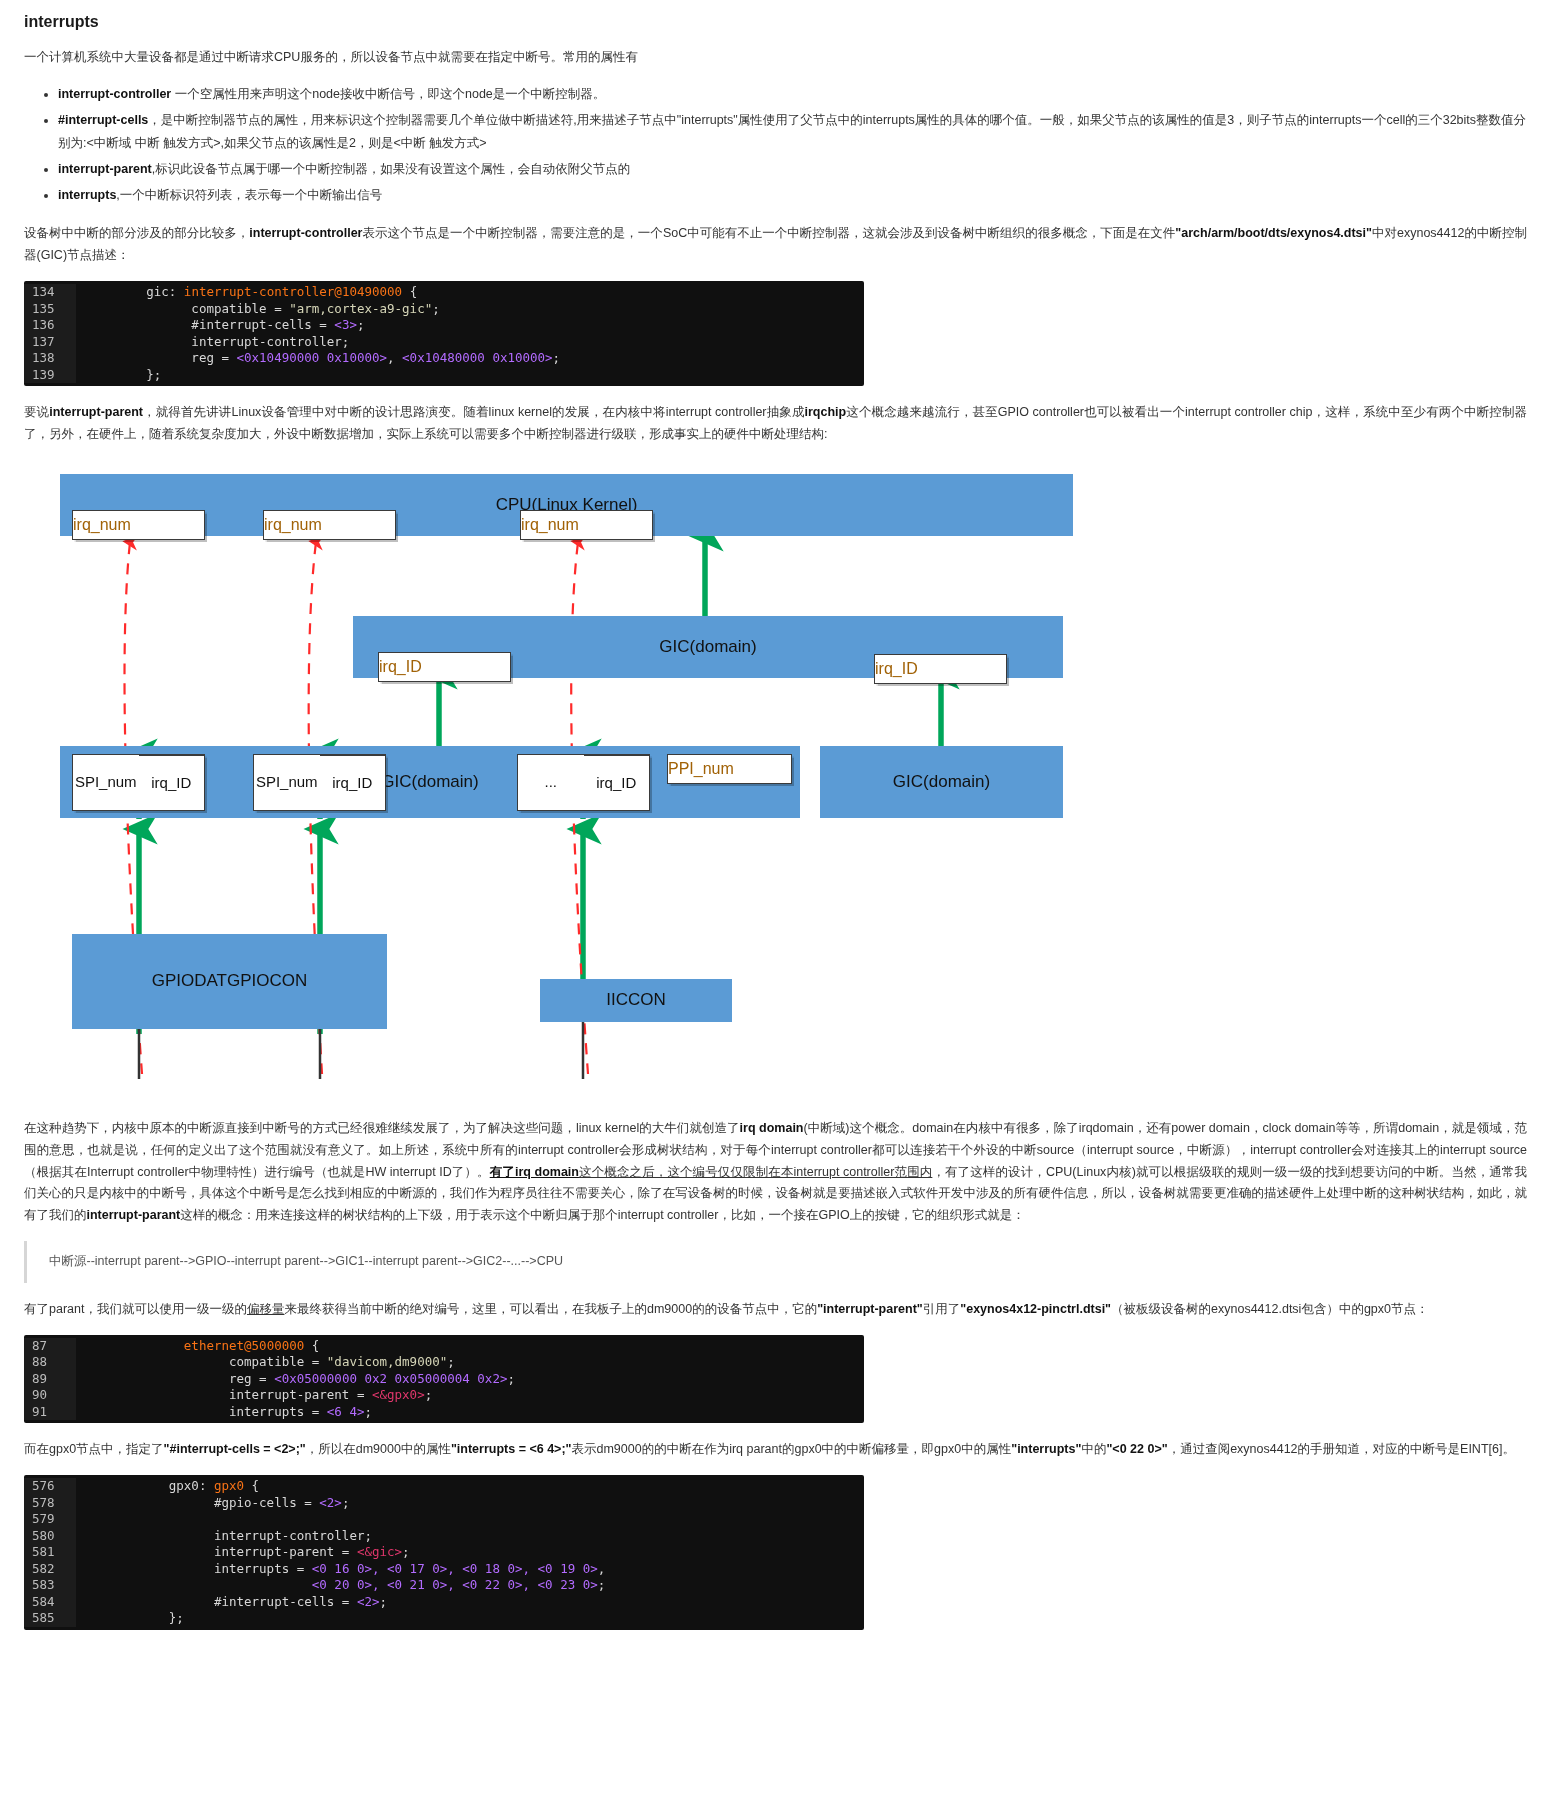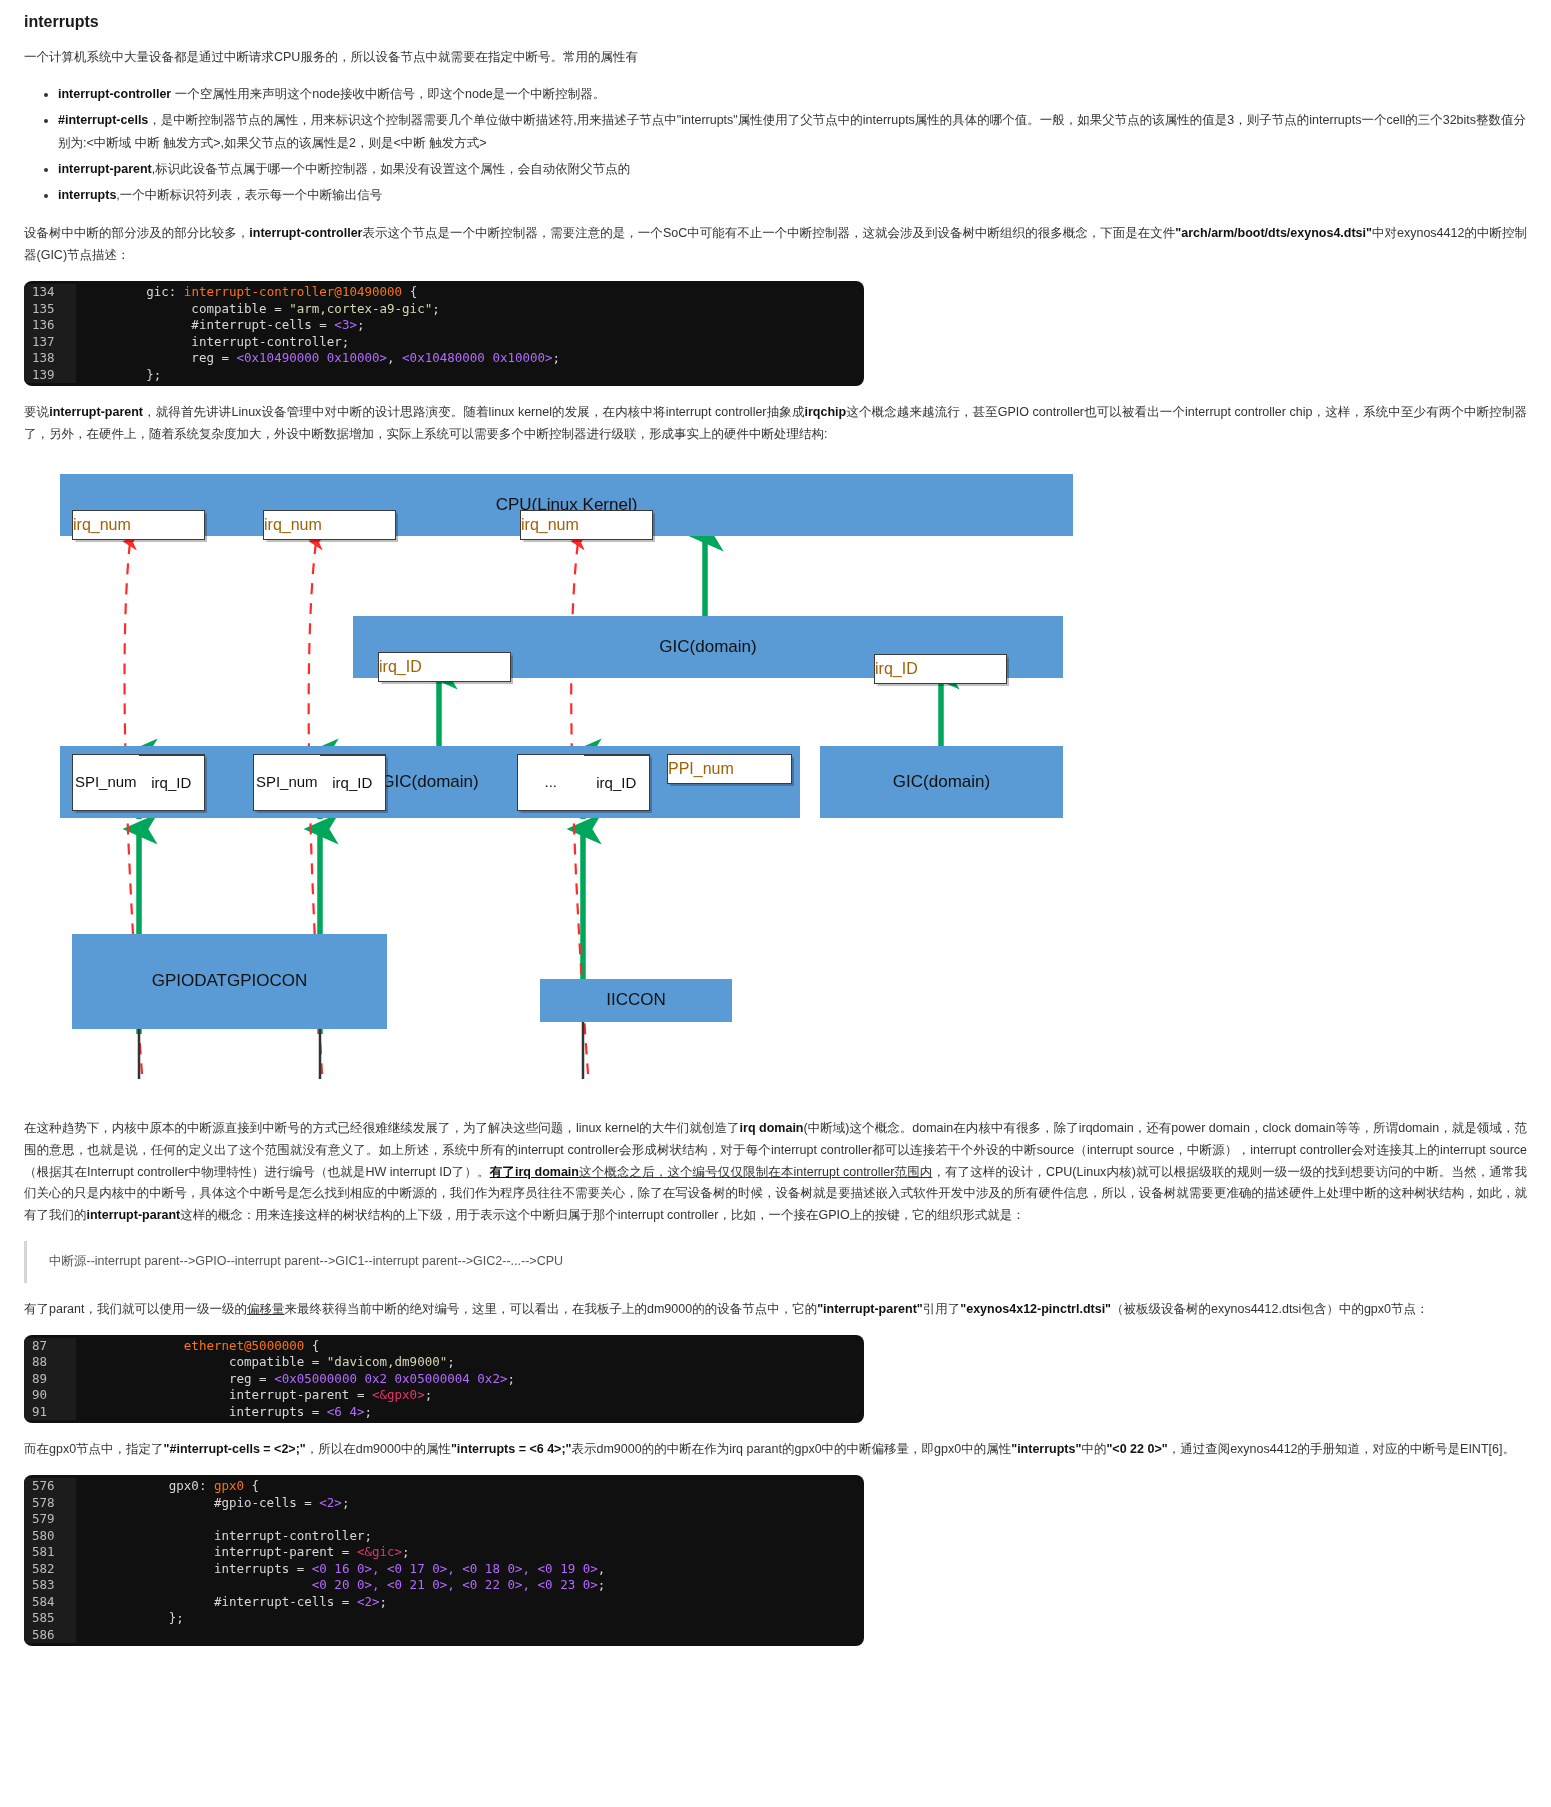--- a/index.html
+++ b/index.html
@@ -38,21 +38,21 @@
     margin: 0 0 3px 0;
     line-height: 1.85;
     color: #333;
   }
   .b { font-weight: bold; color: #111; }
   .u { text-decoration: underline; }
 
   
   .codeblock {
     background: #101010;
-    border-radius: 8px;
+    border-radius: 2px;
     margin: 6px 0 16px 0;
     width: 840px;
     overflow: hidden;
     font-family: "DejaVu Sans Mono", "Liberation Mono", monospace;
     font-size: 12.5px;
     line-height: 1.32;
     padding: 3px 0 3px 0;
   }
   .code-row { display: flex; white-space: pre; }
   .ln {
@@ -298,14 +298,13 @@
 <div class="codeblock" id="cb-gpx0">
     <div class="code-row"><span class="ln">576</span><span class="code-txt"><span class="t-plain">           </span><span class="t-plain">gpx0: </span><span class="t-green">gpx0</span><span class="t-plain"> {</span></span></div>
     <div class="code-row"><span class="ln">578</span><span class="code-txt"><span class="t-plain">                 #gpio-cells = </span><span class="t-num">&lt;2&gt;</span><span class="t-plain">;</span></span></div>
     <div class="code-row"><span class="ln">579</span><span class="code-txt">&nbsp;</span></div>
     <div class="code-row"><span class="ln">580</span><span class="code-txt"><span class="t-plain">                 interrupt-controller;</span></span></div>
     <div class="code-row"><span class="ln">581</span><span class="code-txt"><span class="t-plain">                 interrupt-parent = </span><span class="t-red">&lt;&amp;gic&gt;</span><span class="t-plain">;</span></span></div>
     <div class="code-row"><span class="ln">582</span><span class="code-txt"><span class="t-plain">                 interrupts = </span><span class="t-num">&lt;0 16 0&gt;, &lt;0 17 0&gt;, &lt;0 18 0&gt;, &lt;0 19 0&gt;</span><span class="t-plain">,</span></span></div>
     <div class="code-row"><span class="ln">583</span><span class="code-txt"><span class="t-plain">                              </span><span class="t-num">&lt;0 20 0&gt;, &lt;0 21 0&gt;, &lt;0 22 0&gt;, &lt;0 23 0&gt;</span><span class="t-plain">;</span></span></div>
     <div class="code-row"><span class="ln">584</span><span class="code-txt"><span class="t-plain">                 #interrupt-cells = </span><span class="t-num">&lt;2&gt;</span><span class="t-plain">;</span></span></div>
     <div class="code-row"><span class="ln">585</span><span class="code-txt"><span class="t-plain">           };</span></span></div>
-    <div class="code-row"><span class="ln">586</span><span class="code-txt">&nbsp;</span></div>
   </div>
 
 </body></html>

